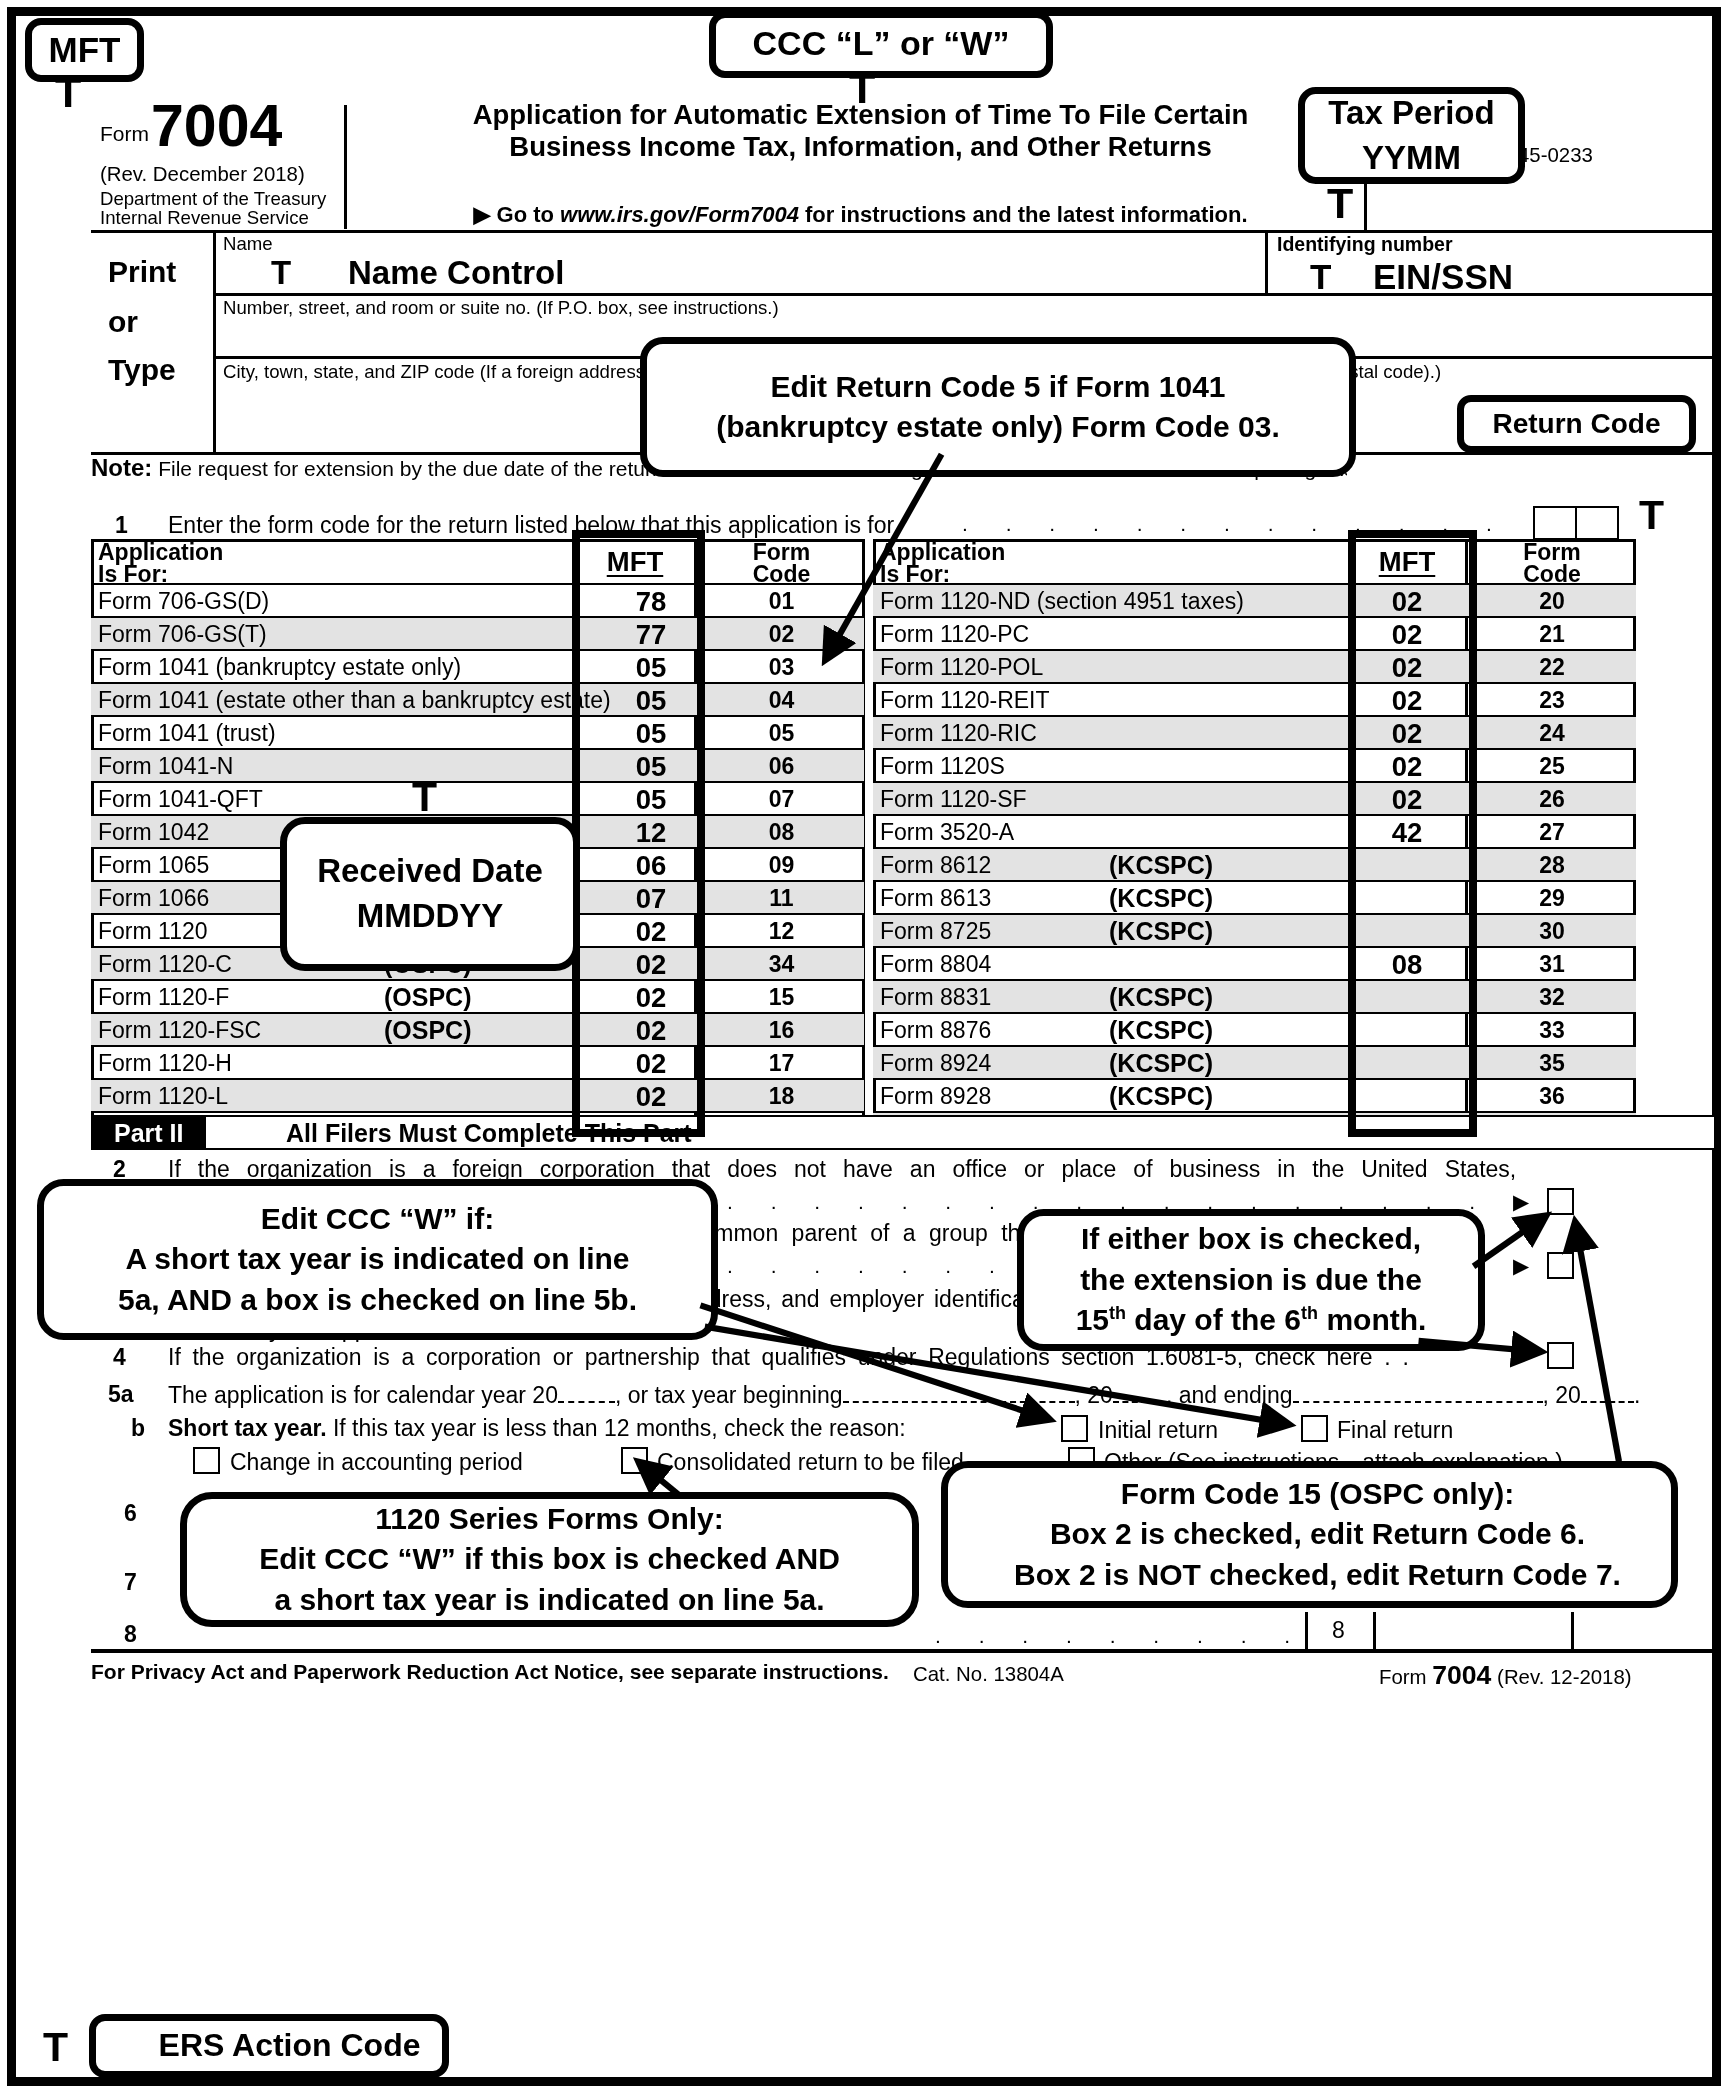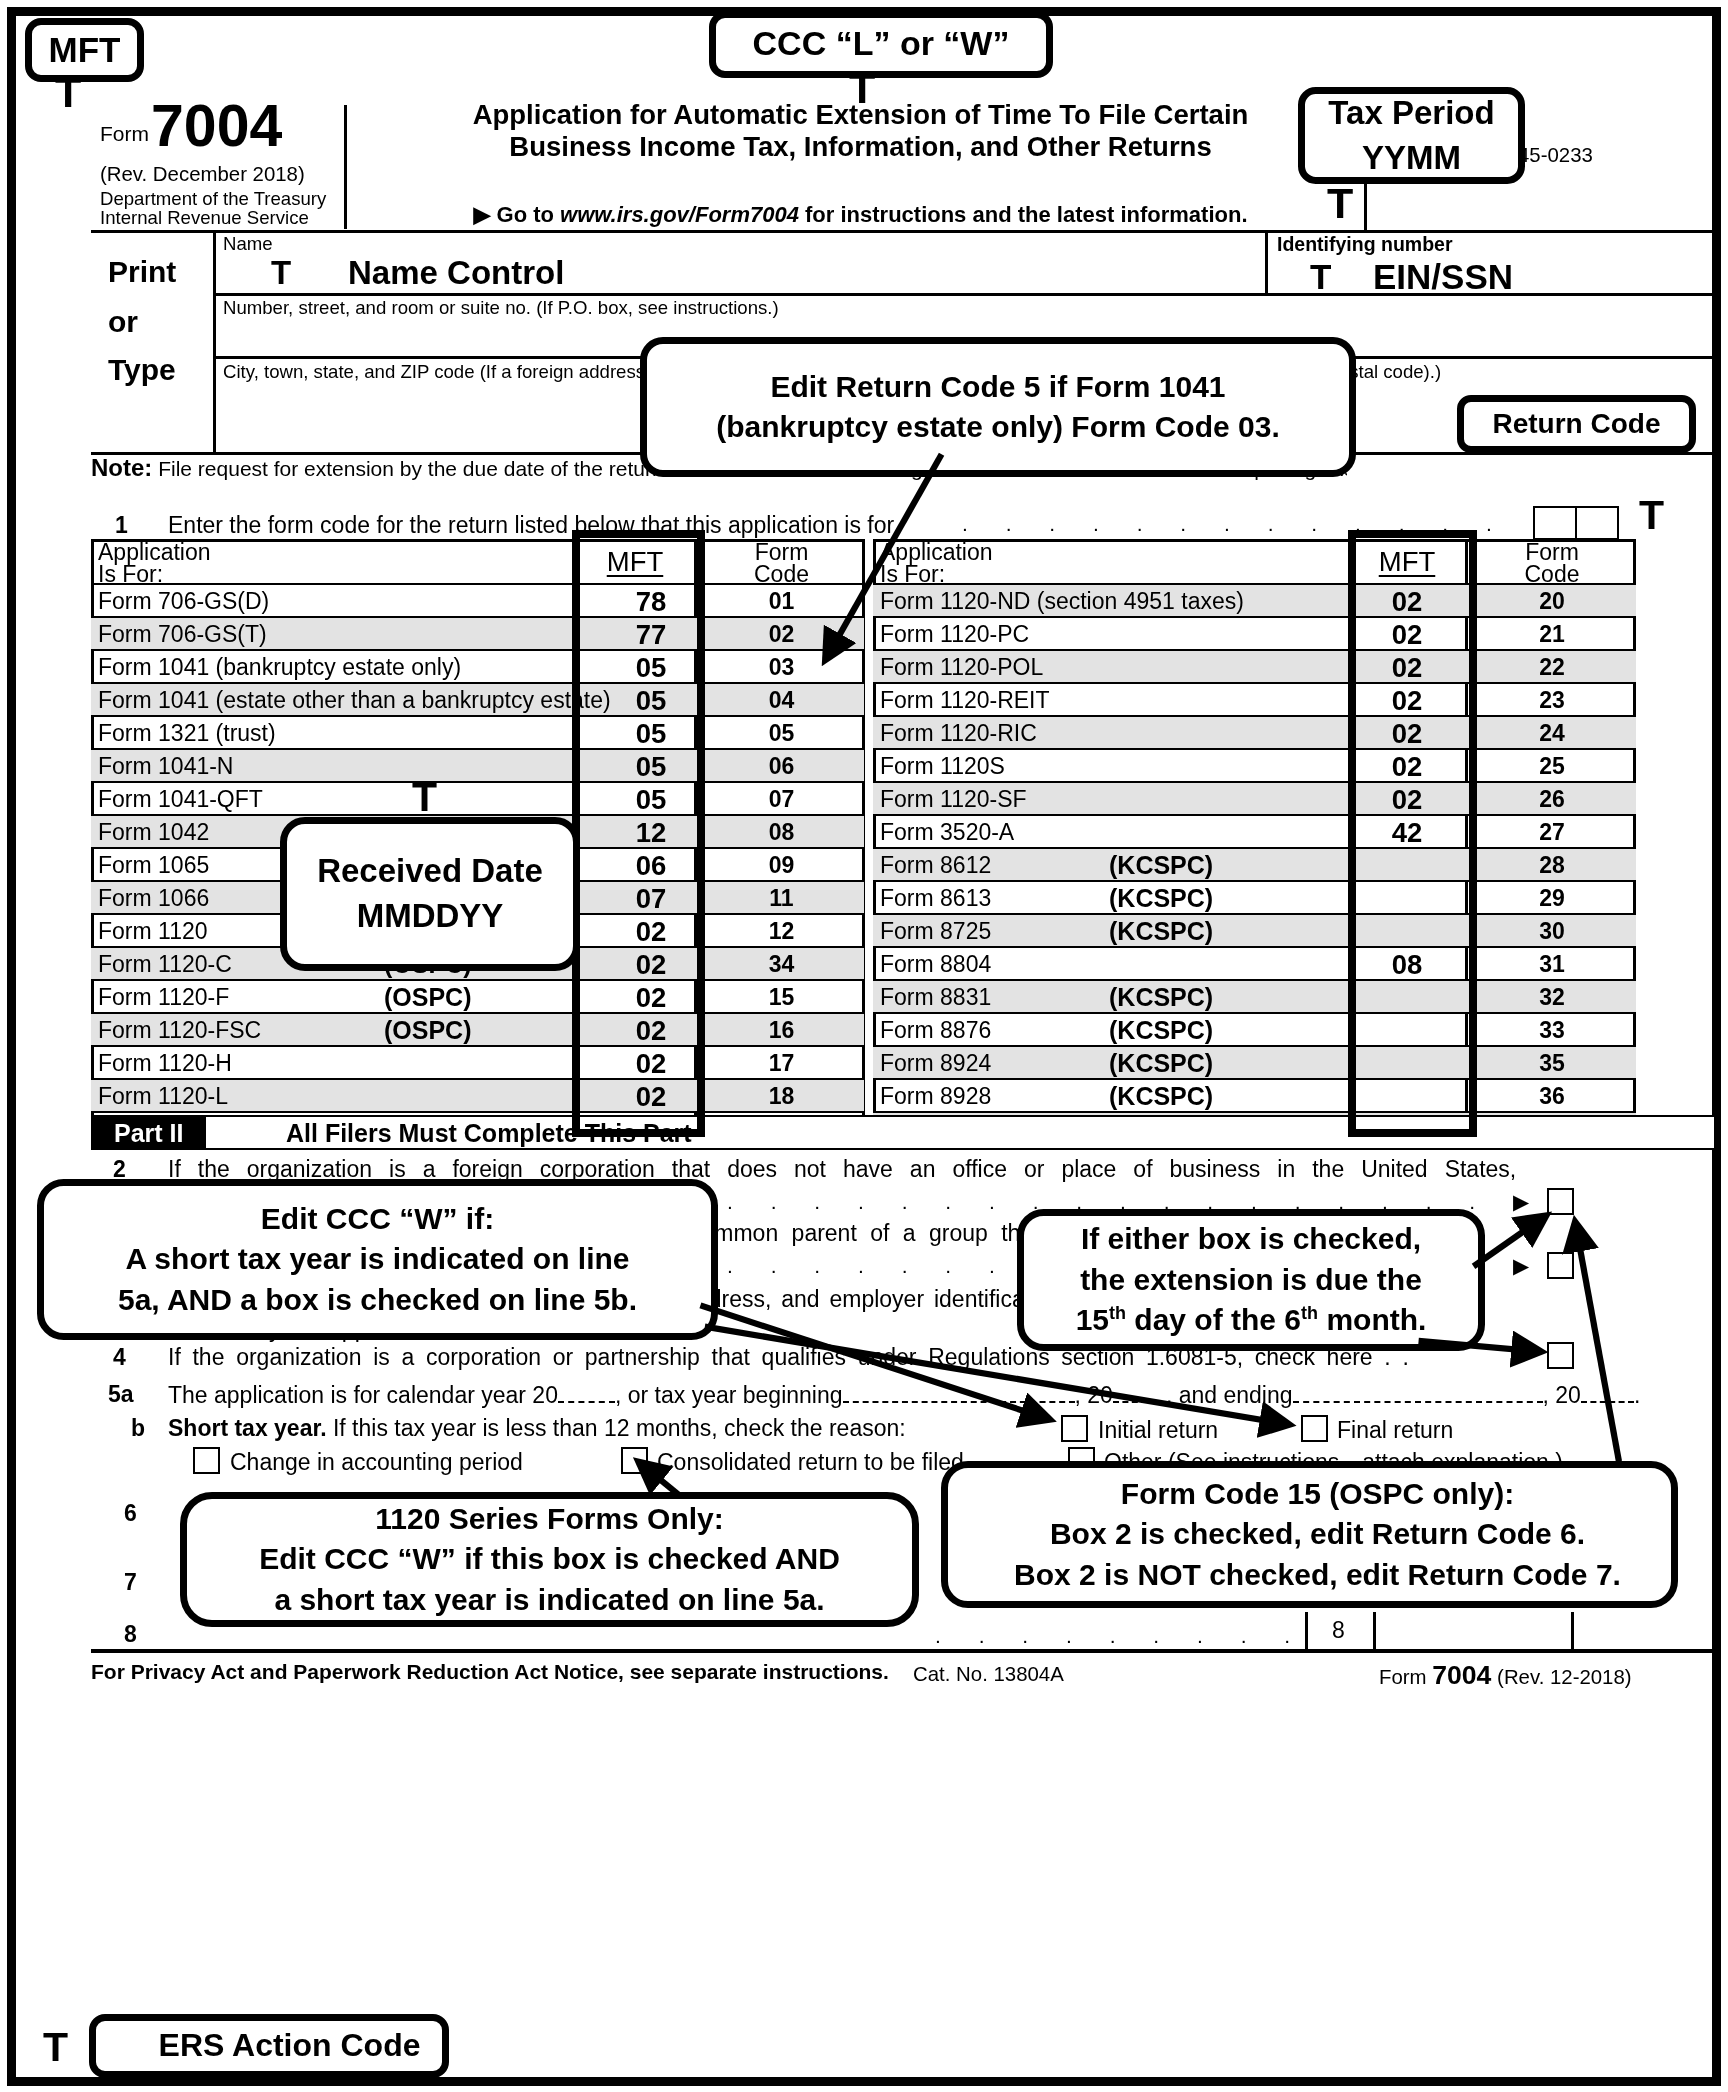--- a/index.html
+++ b/index.html
@@ -13,21 +13,21 @@
   .bigT{position:absolute;font-weight:bold;font-size:43px;z-index:31;line-height:1;}
   .hline{position:absolute;background:#000;height:2.7px;}
   .vline{position:absolute;background:#000;width:2.7px;}
   .thickbox{position:absolute;border:8px solid #000;z-index:6;pointer-events:none;background:transparent;}
   .cb{position:absolute;width:23px;height:23px;border:2.7px solid #000;background:#fff;z-index:4;}
   .dots{font-size:21px;letter-spacing:16px;white-space:nowrap;overflow:hidden;display:inline-block;vertical-align:middle;}
   .chip{display:inline-block;background:#000;color:#fff;font-weight:bold;font-size:25px;
         padding:1.8px 23px 3.5px 23px;}
   .blank{display:inline-block;border-bottom:2.7px dashed #000;height:19.5px;}
   .tbl{position:absolute;top:539px;z-index:2;}
-  .thead{position:relative;height:44px;font-weight:normal;font-size:23px;}
+  .thead{position:relative;height:44px;font-weight:bold;font-size:23px;}
   .trow{position:relative;height:31px;border-top:2.7px solid #000;font-size:23px;box-sizing:content-box;}
   .trow.shaded{background:#e3e3e3;}
   .trow span{position:absolute;top:1.8px;line-height:29px;white-space:nowrap;}
   .c-name{left:7px;}
   .c-tag{font-weight:bold;font-size:25px;}
   .c-mft{font-weight:bold;font-size:27.5px;text-align:center;}
   .c-code{font-weight:bold;text-align:center;}
   .tbl-left .c-tag{left:293px;}
   .tbl-left .c-mft{left:489px;width:110px;margin-left:16px;}
   .tbl-left .c-code{left:608px;width:165px;}
@@ -143,21 +143,21 @@
         <span class="c-mft">05</span>
         <span class="c-code">03</span>
       </div>
         <div class="trow shaded">
         <span class="c-name">Form 1041 (estate other than a bankruptcy estate)</span>
         <span class="c-tag"></span>
         <span class="c-mft">05</span>
         <span class="c-code">04</span>
       </div>
         <div class="trow">
-        <span class="c-name">Form 1321 (trust)</span>
+        <span class="c-name">Form 1041 (trust)</span>
         <span class="c-tag"></span>
         <span class="c-mft">05</span>
         <span class="c-code">05</span>
       </div>
         <div class="trow shaded">
         <span class="c-name">Form 1041-N</span>
         <span class="c-tag"></span>
         <span class="c-mft">05</span>
         <span class="c-code">06</span>
       </div>

